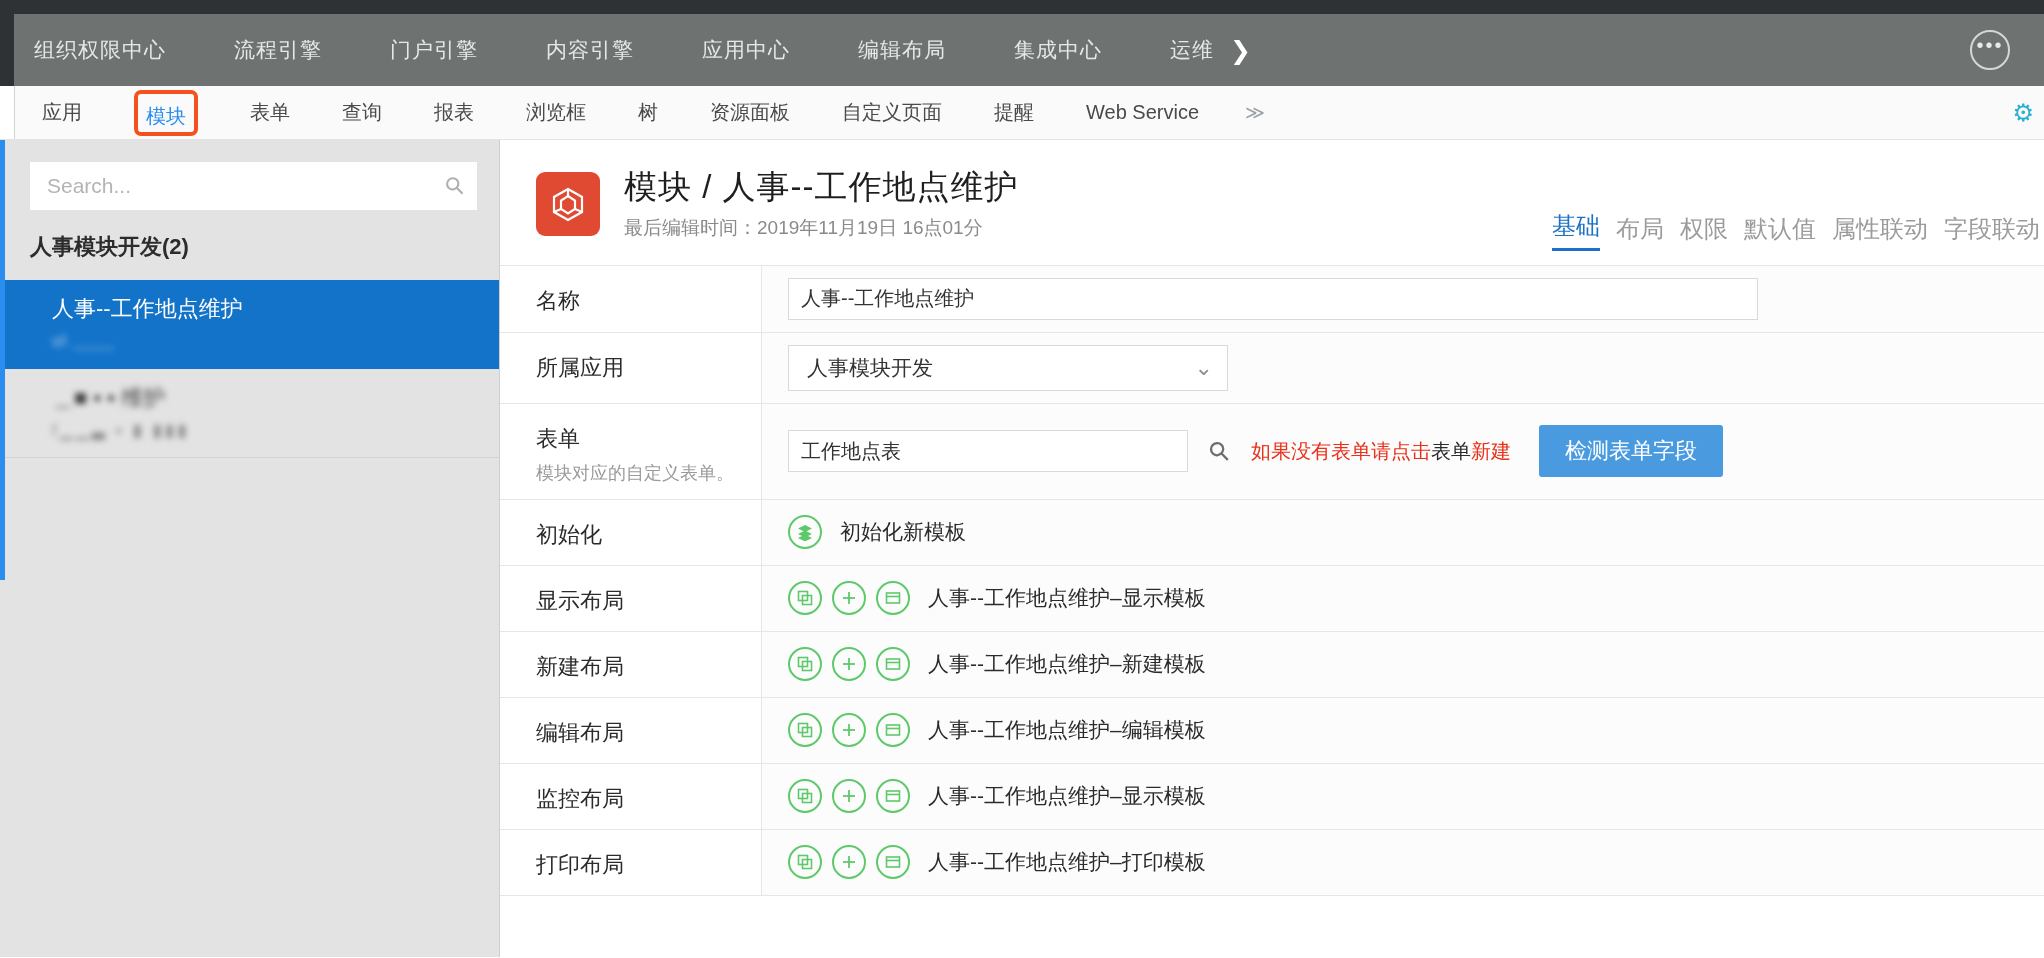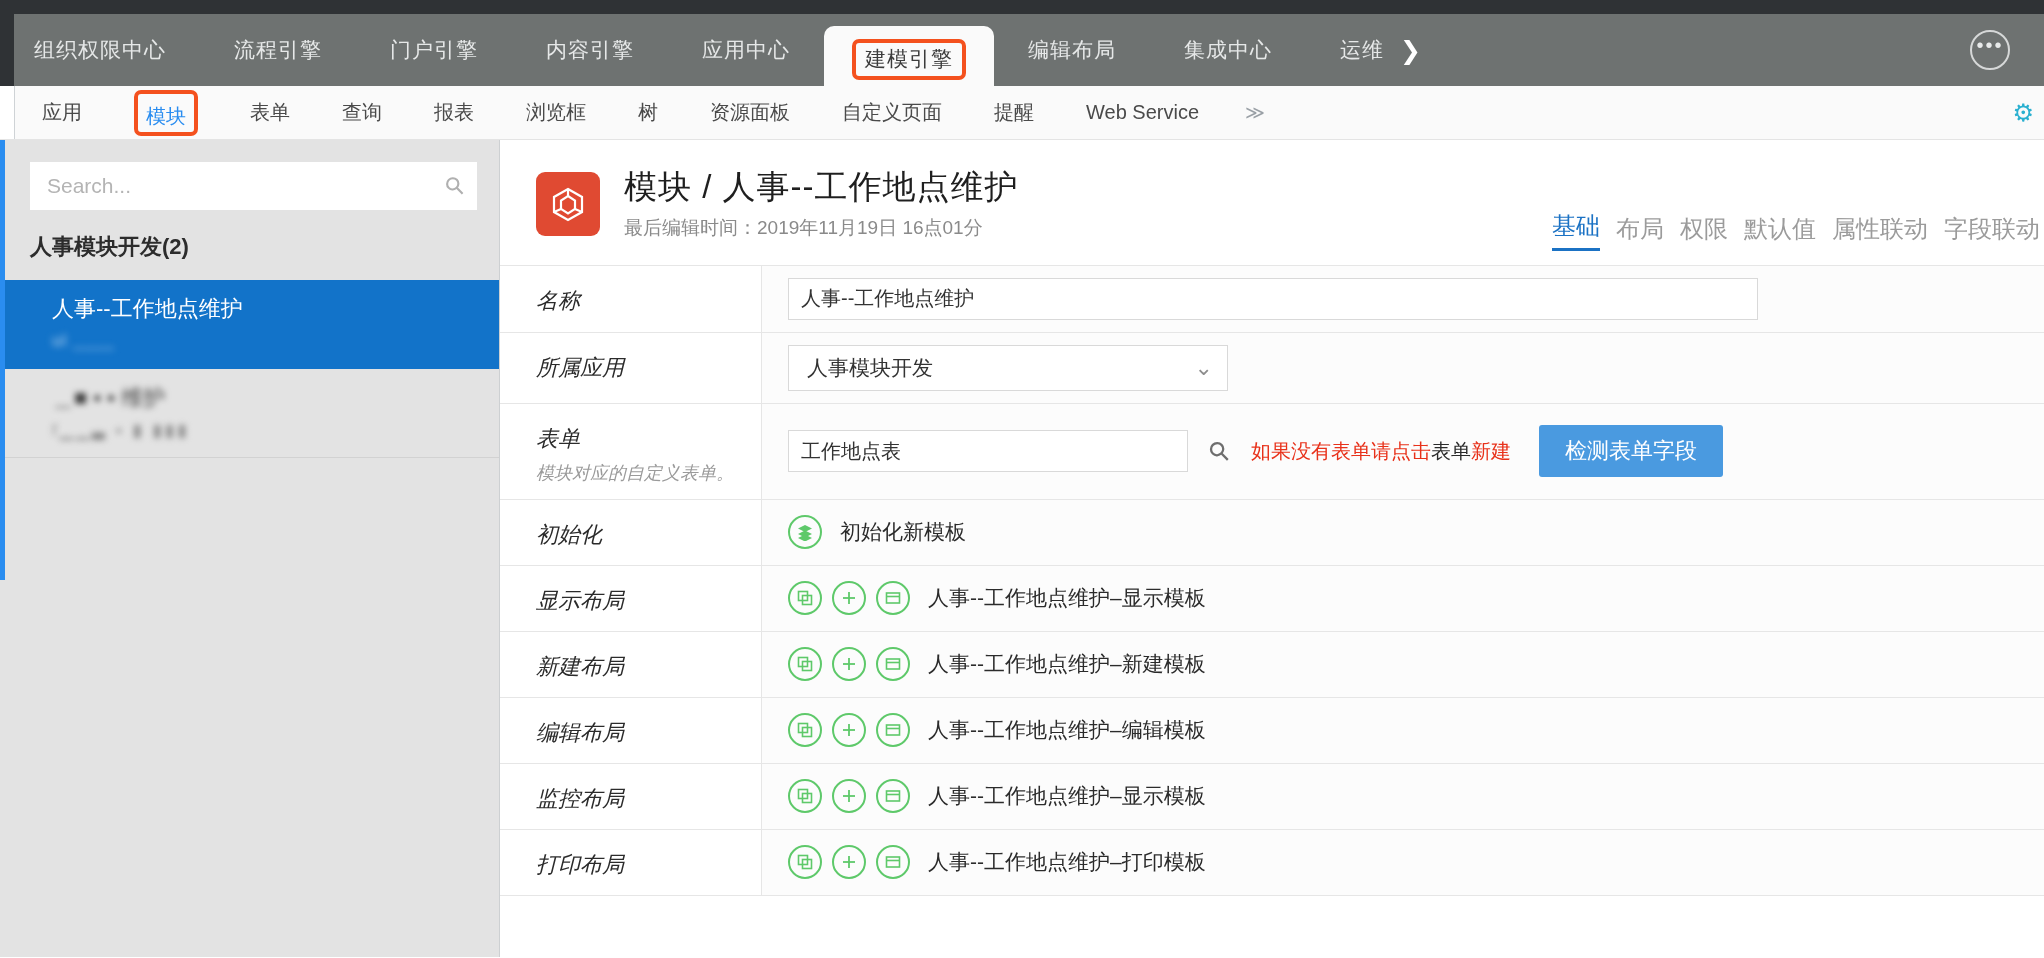--- a/index.html
+++ b/index.html
@@ -204,21 +204,20 @@
   .ftab.active { color: #1b72c4; border-bottom: 3px solid #1b72c4; }
 
   
   .form-rows { border-top: 1px solid #e6e6e6; }
   .frow { display: flex; border-bottom: 1px solid #e6e6e6; min-height: 66px; }
   .frow-label {
     width: 262px;
     flex-shrink: 0;
     padding: 20px 0 14px 36px;
     border-right: 1px solid #e6e6e6;
-    font-style: italic;
   }
   .frow-label .lbl { font-size: 22px; color: #2b2b2b; }
   .frow-label .hint { font-size: 18px; color: #9a9a9a; margin-top: 7px; }
   .frow-field {
     flex: 1;
     padding: 12px 0 12px 26px;
     display: flex;
     align-items: center;
     background: #fcfcfc;
   }
@@ -285,23 +284,20 @@
       </div>
     <div class="pnav-item">
         <span>门户引擎</span>
       </div>
     <div class="pnav-item">
         <span>内容引擎</span>
       </div>
     <div class="pnav-item">
         <span>应用中心</span>
       </div>
-    <div class="pnav-item active">
-      <span class="redbox">建模引擎</span>
-    </div>
     <div class="pnav-item">
         <span>编辑布局</span>
       </div>
     <div class="pnav-item">
         <span>集成中心</span>
       </div>
     <div class="pnav-item">
         <span>运维</span>
       </div>
     <div class="pnav-more-arrow" style="align-self:center;">❯</div>

